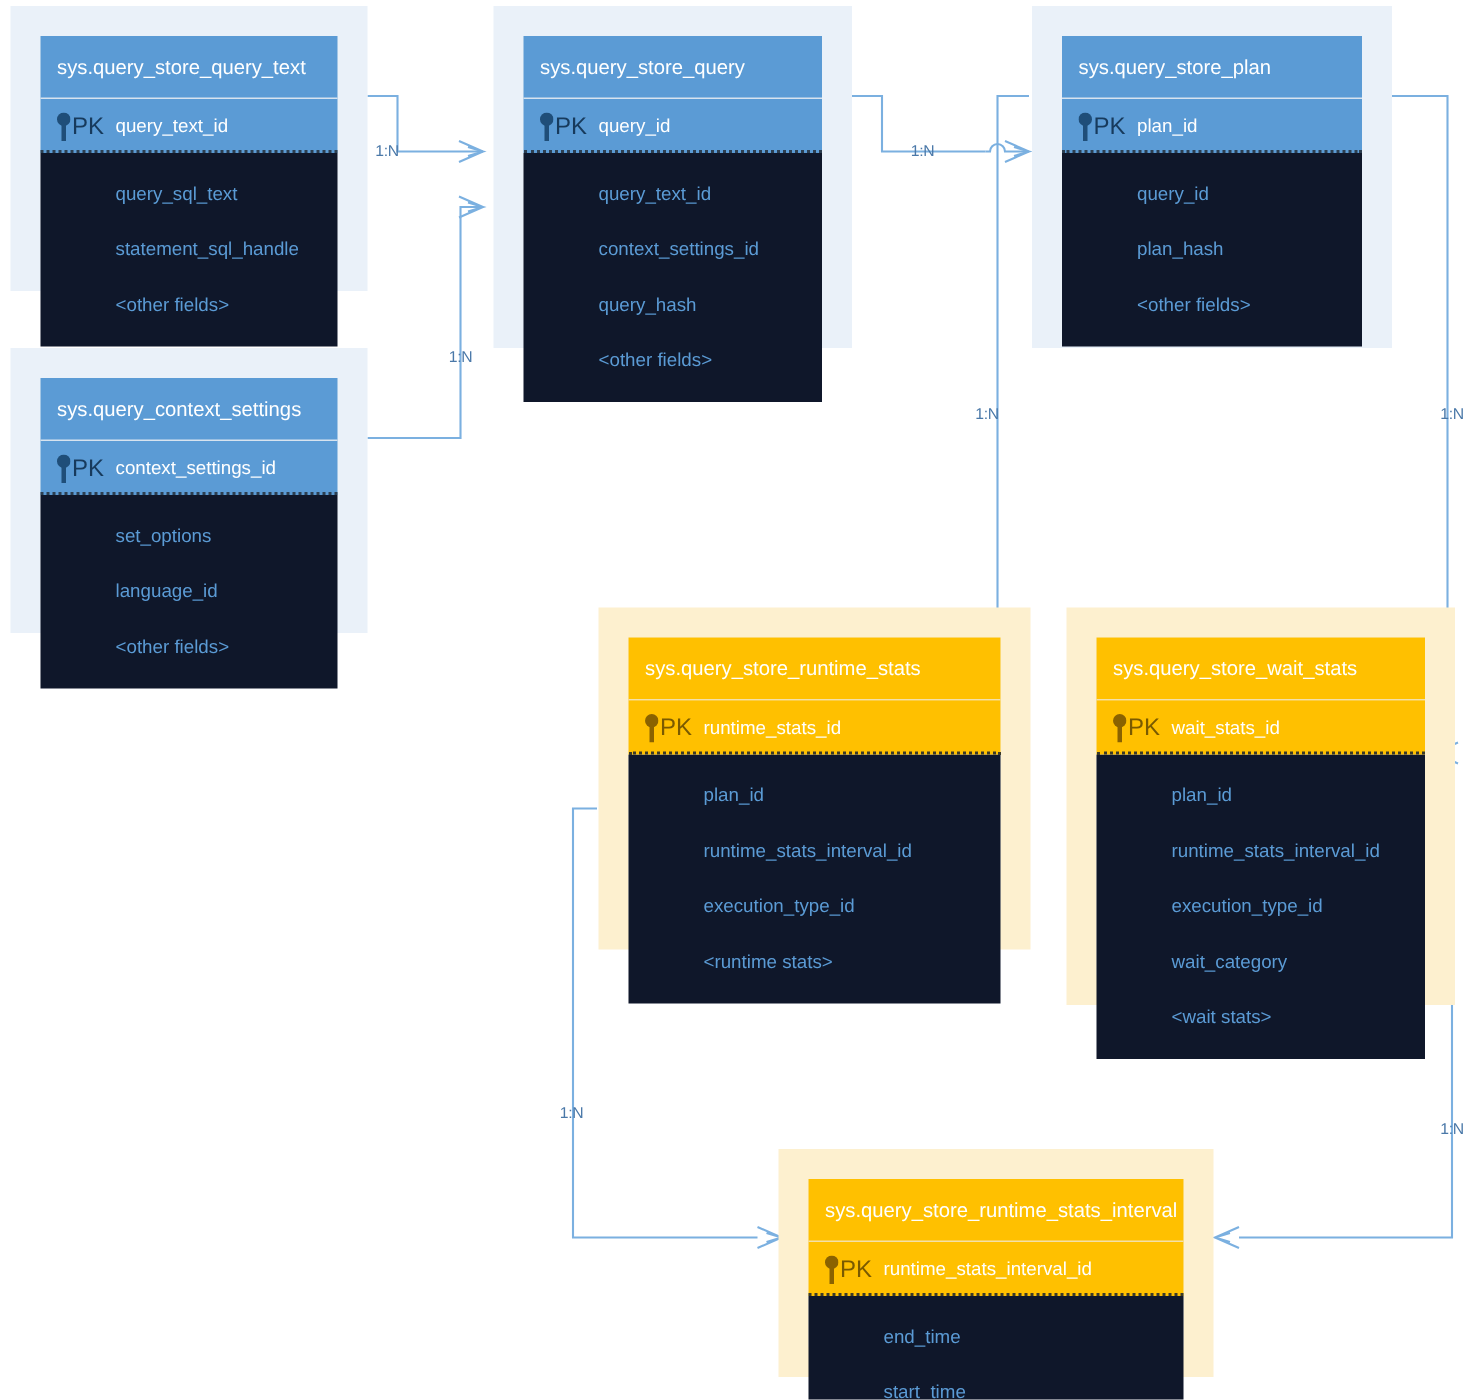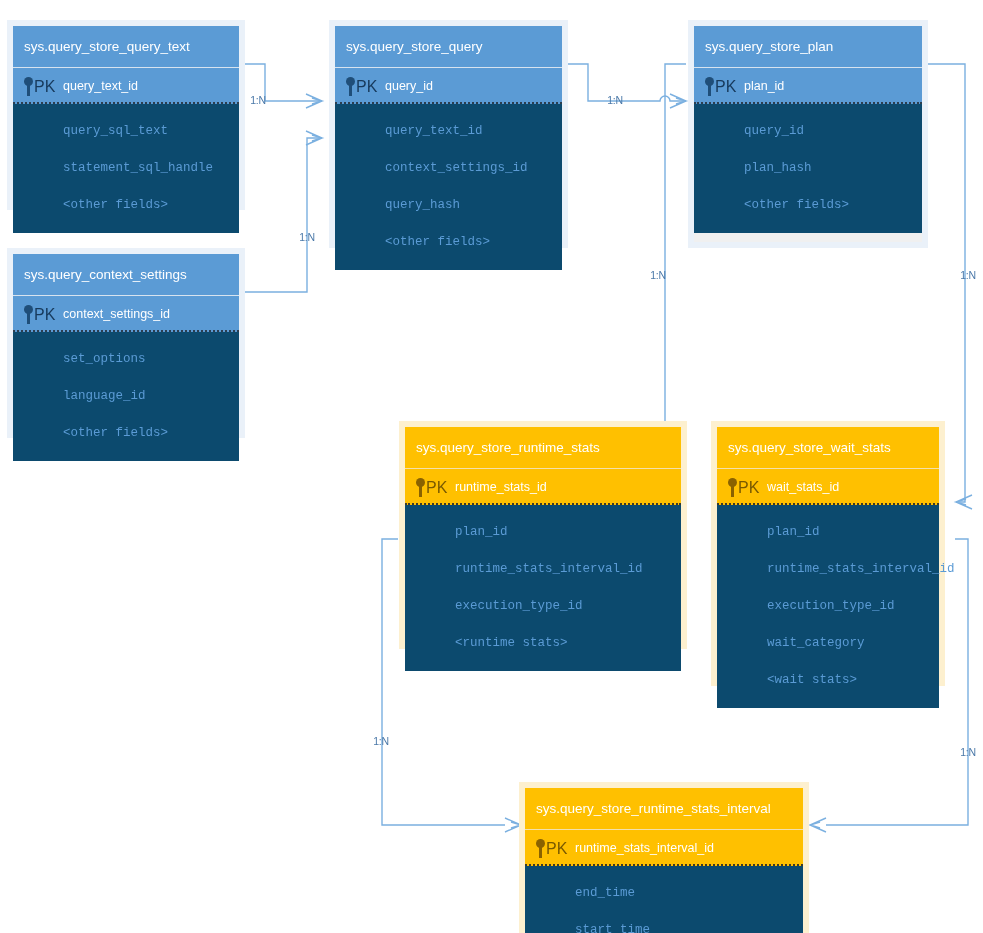--- a/index.html
+++ b/index.html
@@ -43,23 +43,22 @@
   .card-lbl {
     font-family: "Liberation Sans", sans-serif;
     font-size: 10.5px;
     fill: #4a78a8;
     letter-spacing: -0.2px;
   }
   
   .entity {
     position: absolute;
     box-sizing: border-box;
-    padding: 6px;
+    padding: 20px;
     background: #eaf1f9;
-    margin-top: 16px;
   }
   .entity.orange {
     background: #fdf0cf;
   }
   .entity .inner {
     position: relative;
     width: 100%;
     height: 100%;
     box-sizing: border-box;
     background: #f0f0f0;
@@ -114,22 +113,21 @@
     left: 50px;
     top: 0;
     height: 36px;
     line-height: 37px;
     font-size: 12.5px;
     color: #ffffff;
   }
   .ent-body {
     box-sizing: border-box;
     padding: 9px 0 9px 0;
-    background: #0c4a6e;
-    font-family: Liberation Mono, monospace;
+    background: #0f172a;
   }
   .ent-field {
     box-sizing: border-box;
     height: 37px;
     line-height: 37px;
     padding-left: 50px;
     font-size: 12.5px;
     color: #5b9bd5;
     white-space: nowrap;
   }
@@ -275,21 +273,21 @@
       </div>
       <div class="ent-body">
         <div class="ent-field">plan_id</div>
         <div class="ent-field">runtime_stats_interval_id</div>
         <div class="ent-field">execution_type_id</div>
         <div class="ent-field">&lt;runtime stats&gt;</div>
       </div>
     </div>
   </div>
 
-  <div class="entity orange" style="left:711px; top:405px; width:234px; height:265px;">
+  <div class="entity orange" style="left:711px; top:405px; width:259px; height:265px;">
     <div class="inner">
       <div class="ent-title">sys.query_store_wait_stats</div>
       <div class="ent-pk">
         <svg class="key-icon" viewBox="0 0 9 19">
           <circle cx="4.5" cy="4.5" r="4.5" fill="#8a6200"></circle>
           <rect x="3" y="7" width="3" height="12" fill="#8a6200"></rect>
         </svg>
         <span class="pk-tag">PK</span>
         <span class="pk-name">wait_stats_id</span>
       </div>

